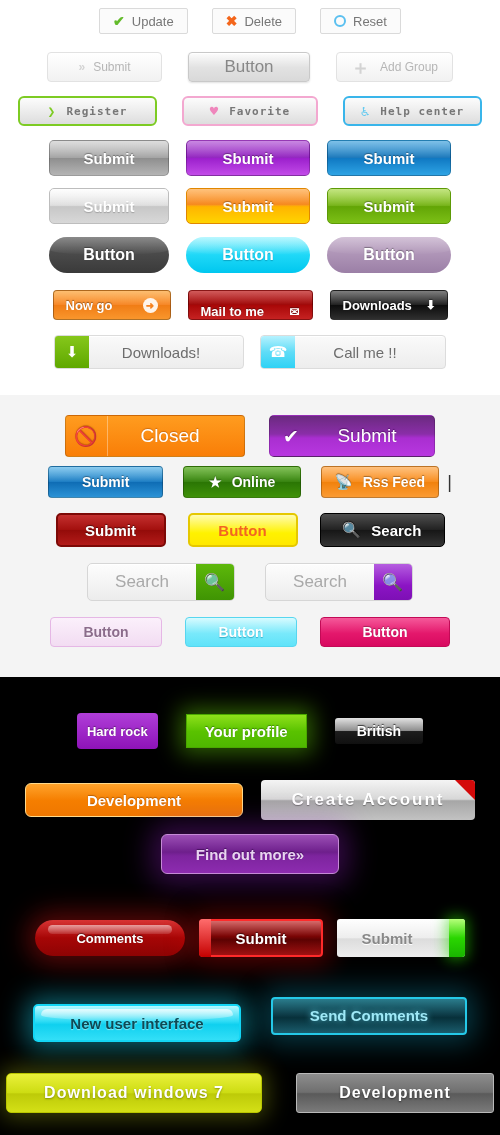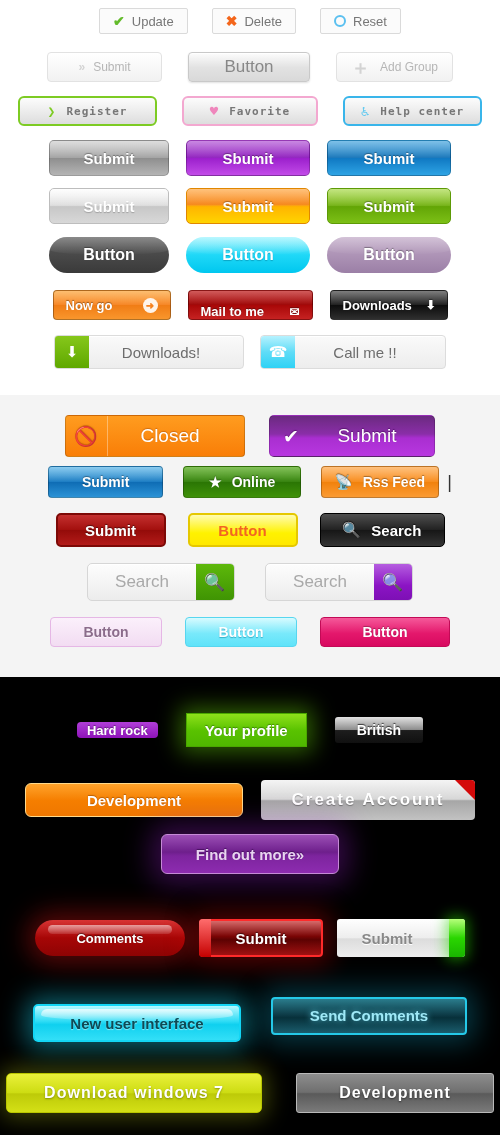--- a/index.html
+++ b/index.html
@@ -274,21 +274,21 @@
   .l-magenta {
     background: linear-gradient(#f5599a, #e4186c 55%, #d8095f); border: 1px solid #c20a56;
     color: #fff; text-shadow: 0 -1px 1px rgba(0,0,0,.3);
   }
 
   
   .d-btn {
     border-radius: 4px; color: #fff; font-weight: bold; overflow: visible;
   }
   .d-hardrock {
-    height: 16px; font-size: 13px; padding: 0 10px;
+    height: 36px; font-size: 13px; padding: 0 10px;
     background: linear-gradient(#b03ed8, #8e13b8);
     text-shadow: 0 -1px 1px rgba(0,0,0,.4);
   }
   .d-profile {
     height: 34px; font-size: 15px; padding: 0 18px; border-radius: 0;
     background: linear-gradient(#8ee01a, #59c200 52%, #4fb700);
     text-shadow: 0 -1px 1px rgba(20,70,0,.5);
     box-shadow: 0 0 22px 6px rgba(110,225,10,.42);
     border: 1px solid #4aa800;
   }

